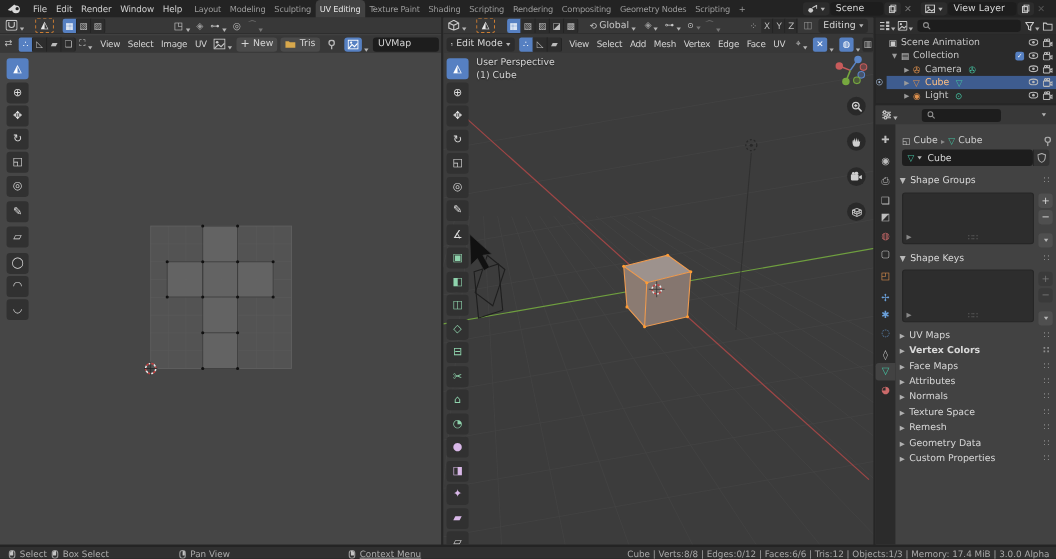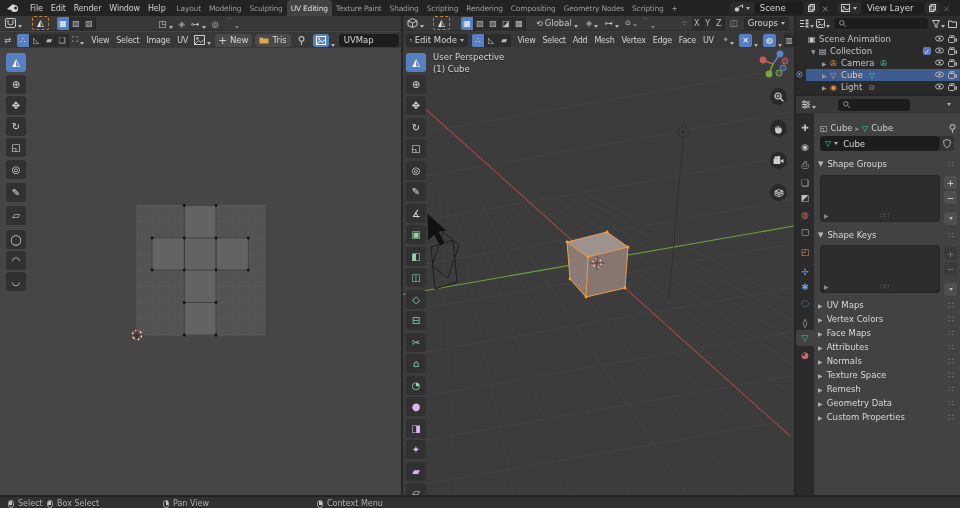--- a/index.html
+++ b/index.html
@@ -315,21 +315,21 @@
         </span>
       <span style="flex:1"></span>
       <span style="color:#9a9a9a;font-size:8px">⁘</span>
       <span id="vp-axis" class="row" style="margin-left:4px">
           <span class="modebtn" style="width: 11px;">X</span>
           <span class="modebtn" style="width: 11px;">Y</span>
           <span class="modebtn" style="width: 11px;">Z</span>
         </span>
       <span class="row" style="margin-left:5px;color:#9a9a9a">◫</span>
       <span class="chip dark" style="margin:0 5px 0 6px">
-          <span>Groups</span>
+          <span>Editing</span>
           <span class="caret"></span>
         </span>
     </div>
     <div class="hdr" style="left:0;top:16px;width:391px;height:16px">
       <span class="chip dark" style="margin-left:3px;width:62px;justify-content:space-between">
           <svg width="9" height="9" viewBox="0 0 9 9">
             <rect x="1" y="1" width="7" height="7" fill="none" stroke="#c9c9c9"></rect>
             <rect x="0" y="0" width="2.4" height="2.4" fill="#c9c9c9"></rect>
             <rect x="6.6" y="0" width="2.4" height="2.4" fill="#c9c9c9"></rect>
             <rect x="0" y="6.6" width="2.4" height="2.4" fill="#c9c9c9"></rect>
@@ -754,21 +754,21 @@
       <span class="sidebtn" style="left:130px;top:170px">
           <span class="caret"></span>
         </span>
       <div id="collapsed-panels" class="abs" style="left:0;top:185px;right:0">
           <div class="panel-h" style="height: 14px; margin-left: 4px;">
             <span style="color: rgb(176, 176, 176); font-size: 6px; margin-right: 4px;">▶</span>
             <span>UV Maps</span>
             <span style="flex: 1 1 0%;"></span>
             <span class="dim" style="margin-right: 6px;">∷</span>
           </div>
-          <div class="panel-h" style="height: 14px; margin-left: 4px;">
+          <div class="panel-h" style="height: 14px; margin-left: 4px; font-weight: bold;">
             <span style="color: rgb(176, 176, 176); font-size: 6px; margin-right: 4px;">▶</span>
             <span>Vertex Colors</span>
             <span style="flex: 1 1 0%;"></span>
             <span class="dim" style="margin-right: 6px;">∷</span>
           </div>
           <div class="panel-h" style="height: 14px; margin-left: 4px;">
             <span style="color: rgb(176, 176, 176); font-size: 6px; margin-right: 4px;">▶</span>
             <span>Face Maps</span>
             <span style="flex: 1 1 0%;"></span>
             <span class="dim" style="margin-right: 6px;">∷</span>
@@ -826,21 +826,22 @@
             <i style="left: 0px; top: 0px; width: 3px; height: 4px; border-radius: 2px 0px 0px;"></i>
           </span>
           <span>Box Select</span>
         </span>
         <span style="position: absolute; left: 163px; top: 2px; display: flex; align-items: center; gap: 4px;">
           <span class="mouse">
             <i style="left: 2px; top: 0px; width: 2px; height: 4px;"></i>
           </span>
           <span>Pan View</span>
         </span>
-        <span style="position: absolute; left: 317px; top: 2px; display: flex; align-items: center; gap: 4px;">
+        <span style="position: absolute; left: 317px; top: 2px; display: flex; align-items: center; gap: 4px; text-decoration: underline;">
           <span class="mouse">
             <i style="right: 0px; top: 0px; width: 3px; height: 4px; border-radius: 0px 2px 0px 0px;"></i>
           </span>
           <span>Context Menu</span>
         </span>
       </div>
+    <div class="abs" style="right:6px;top:2px;color:#a8a8a8">Cube | Verts:8/8 | Edges:0/12 | Faces:6/6 | Tris:12 | Objects:1/3 | Memory: 17.4 MiB | 3.0.0 Alpha</div>
   </div>
 </div>
 
 </body></html>

